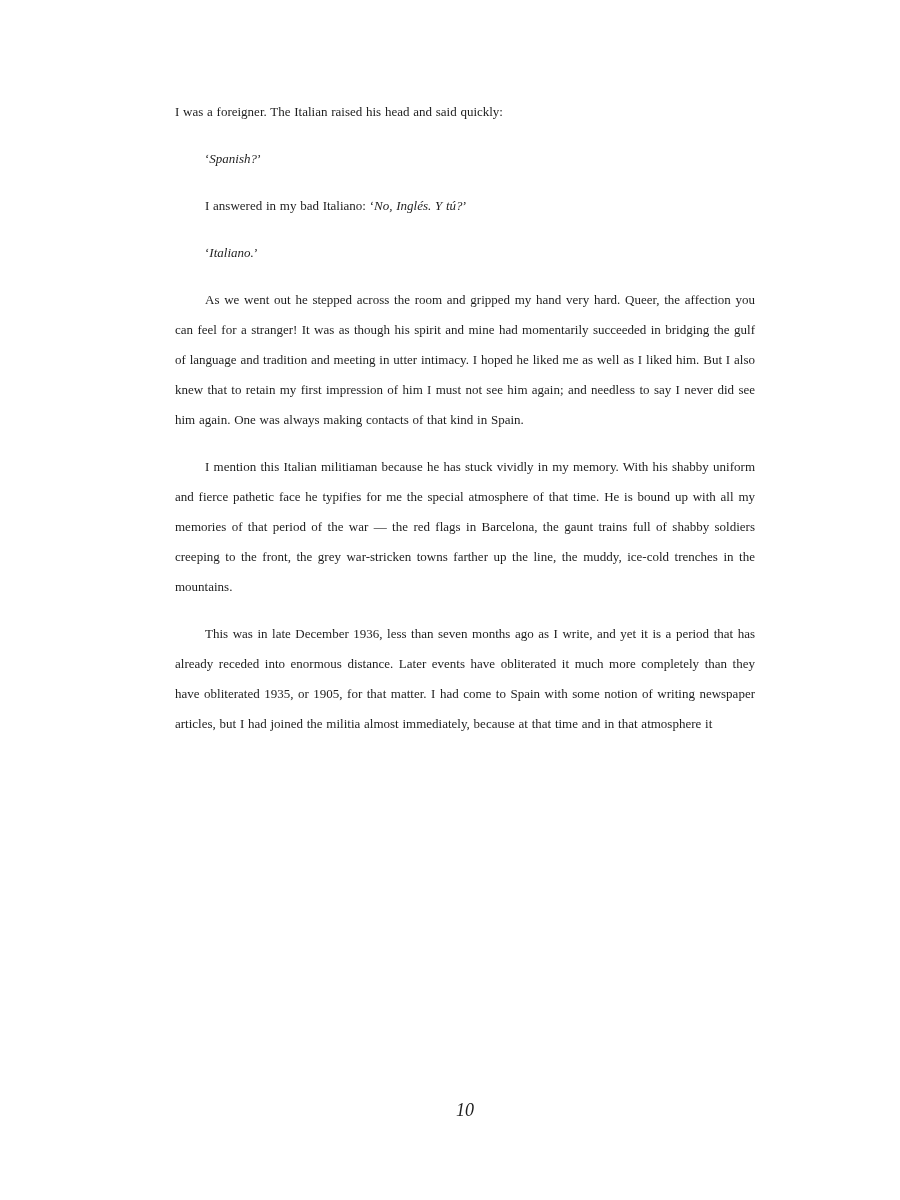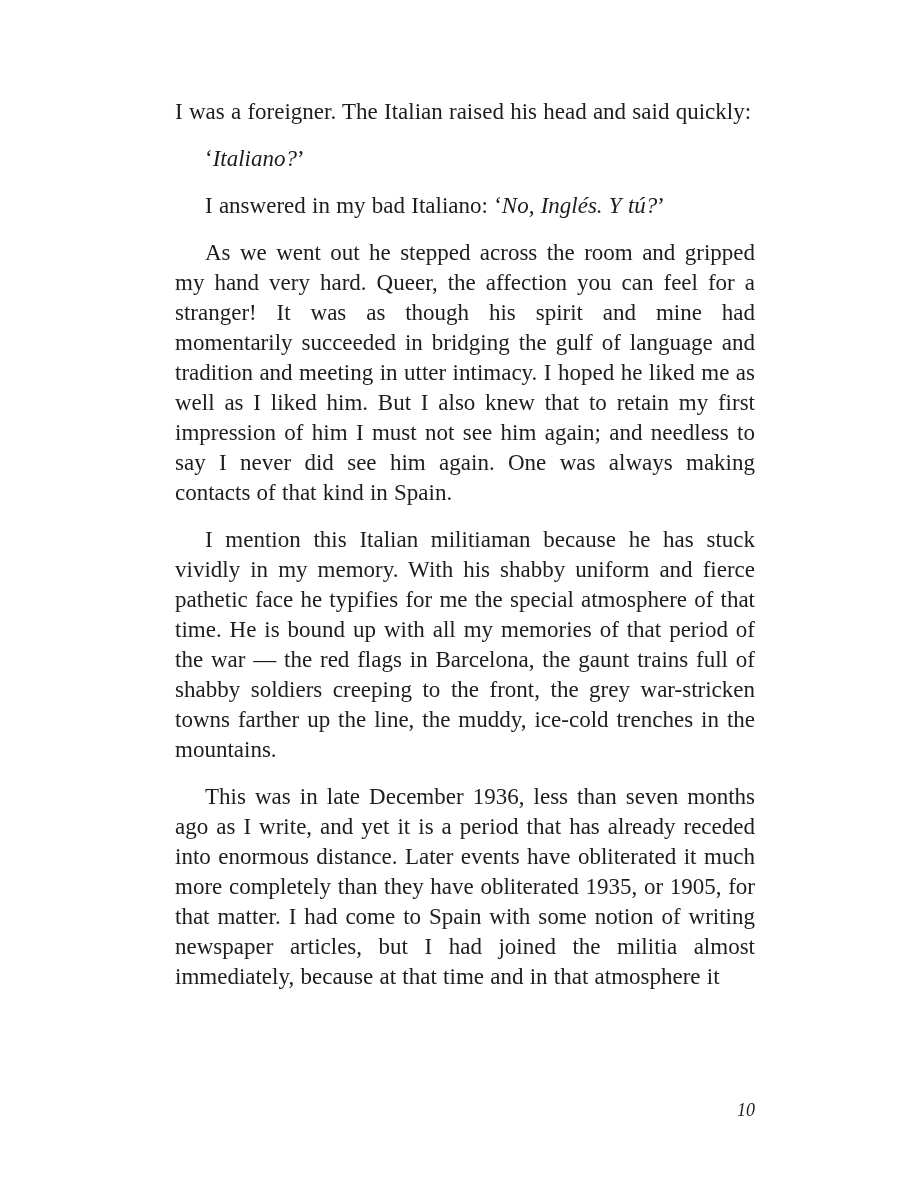--- a/index.html
+++ b/index.html
@@ -16,52 +16,53 @@
     -webkit-font-smoothing: antialiased;
   }
   .book-page {
     position: absolute;
     top: 97px;
     left: 175px;
     width: 580px;
   }
   .page-text p {
     margin: 0 0 17px 0;
-    font-size: 23px;
+    font-size: 13px;
     line-height: 30px;
     text-align: justify;
     text-indent: 30px;
     hyphens: auto;
     -webkit-hyphens: auto;
     word-spacing: 0.5px;
   }
   .page-text p.no-indent {
     text-indent: 0;
   }
   .page-text em {
     font-style: italic;
   }
   .page-number {
     position: absolute;
     top: 1100px;
     left: 175px;
     width: 580px;
-    text-align: right;
+    text-align: center;
     font-size: 18px;
     font-style: italic;
     color: #1d1d1d;
   }
 </style>
 </head>
 <body>
 
 <div class="book-page">
   <div class="page-text">
       <p class="no-indent"><span>I was a foreigner. The Italian raised his head and said quickly:</span></p>
-      <p><span>‘</span><em>Italiano?</em><span>’</span></p>
+      <p><span>‘</span><em>Spanish?</em><span>’</span></p>
       <p><span>I answered in my bad Italiano: ‘</span><em>No, Inglés. Y tú?</em><span>’</span></p>
+      <p><span>‘</span><em>Italiano.</em><span>’</span></p>
       <p><span>As we went out he stepped across the room and gripped my hand very hard. Queer, the affection you can feel for a stranger! It was as though his spirit and mine had momentarily succeeded in bridging the gulf of language and tradition and meeting in utter intimacy. I hoped he liked me as well as I liked him. But I also knew that to retain my first impression of him I must not see him again; and needless to say I never did see him again. One was always making contacts of that kind in Spain.</span></p>
       <p><span>I mention this Italian militiaman because he has stuck vividly in my memory. With his shabby uniform and fierce pathetic face he typifies for me the special atmosphere of that time. He is bound up with all my memories of that period of the war — the red flags in Barcelona, the gaunt trains full of shabby soldiers creeping to the front, the grey war-stricken towns farther up the line, the muddy, ice-cold trenches in the mountains.</span></p>
       <p><span>This was in late December 1936, less than seven months ago as I write, and yet it is a period that has already receded into enormous distance. Later events have obliterated it much more completely than they have obliterated 1935, or 1905, for that matter. I had come to Spain with some notion of writing newspaper articles, but I had joined the militia almost immediately, because at that time and in that atmosphere it</span></p>
     </div>
 </div>
 
 <div class="page-number">10</div>
 
 </body></html>

